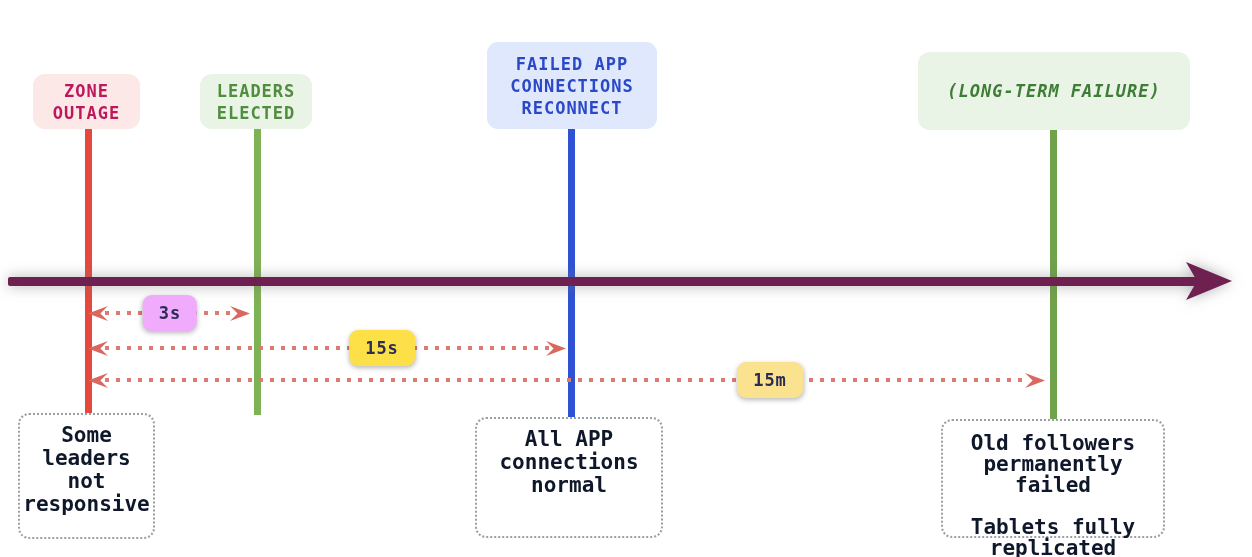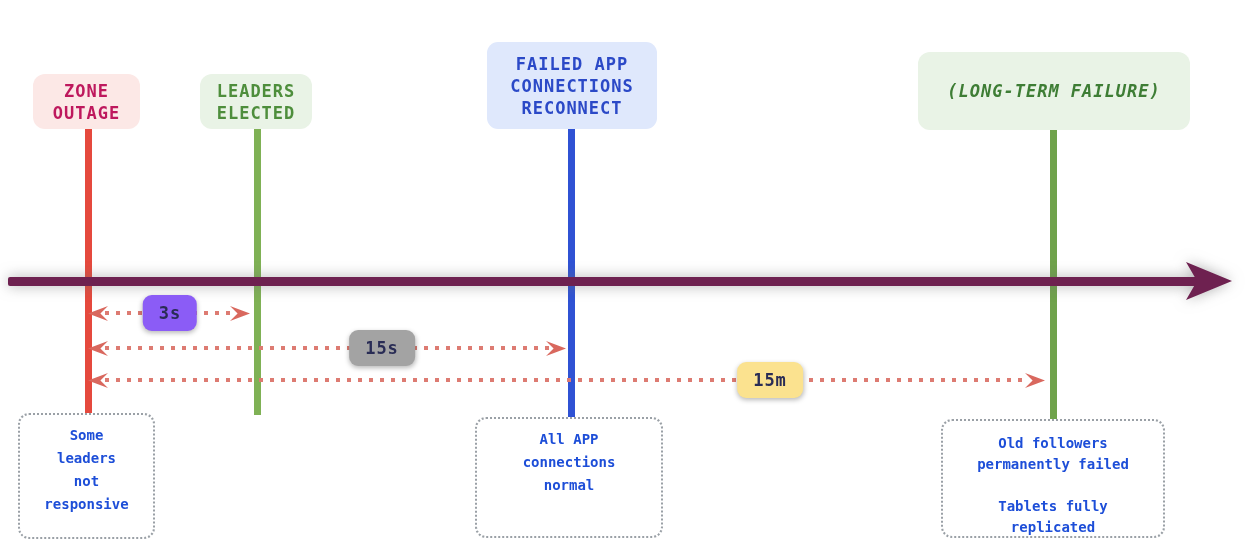--- a/index.html
+++ b/index.html
@@ -80,23 +80,23 @@
   .dur-15m { left:88px; top:362px; width:957px; }
   .dur-15m .badge { left:682px; }
 
   
   .note {
     position:absolute;
     display:flex; justify-content:center;
     text-align:center;
     white-space:pre-line;
     font-weight:bold;
-    font-size:14px;
+    font-size:21px;
     line-height:23px;
-    color:#1d4ed8;
+    color:#0f172a;
     border:2px dotted #9aa0a6;
     border-radius:11px;
     background:#ffffff;
     padding-top:9px;
   }
   .note-1 { left:18px;  top:413px; width:137px; height:126px; }
   .note-2 { left:186px; top:413px; width:134px; height:126px; }
   .note-3 { left:475px; top:417px; width:188px; height:121px; }
   .note-4 { left:941px; top:419px; width:224px; height:119px; line-height:21px; padding-top:12px; }
 </style>
@@ -123,28 +123,28 @@
 
   <div class="timeline-wrap">
     <div class="timeline-bar" style="background: rgb(110, 33, 80);"></div>
     <div class="timeline-head" style="background: rgb(110, 33, 80);"></div>
   </div>
 
   <div class="dur dur-3s">
     <span class="dart dart-left"></span>
     <span class="dots"></span>
     <span class="dart dart-right"></span>
-    <span class="badge" style="background: #8b5cf6; color: rgb(41, 44, 85);">3s</span>
+    <span class="badge" style="background: #f0abfc; color: rgb(41, 44, 85);">3s</span>
   </div>
 
   <div class="dur dur-15s">
     <span class="dart dart-left"></span>
     <span class="dots"></span>
     <span class="dart dart-right"></span>
-    <span class="badge" style="background: #a3a3a3; color: rgb(41, 44, 85);">15s</span>
+    <span class="badge" style="background: #fde047; color: rgb(41, 44, 85);">15s</span>
   </div>
 
   <div class="dur dur-15m">
     <span class="dart dart-left"></span>
     <span class="dots"></span>
     <span class="dart dart-right"></span>
     <span class="badge" style="background: rgb(251, 226, 143); color: rgb(41, 44, 85);">15m</span>
   </div>
 
   <div class="note note-1">Some

